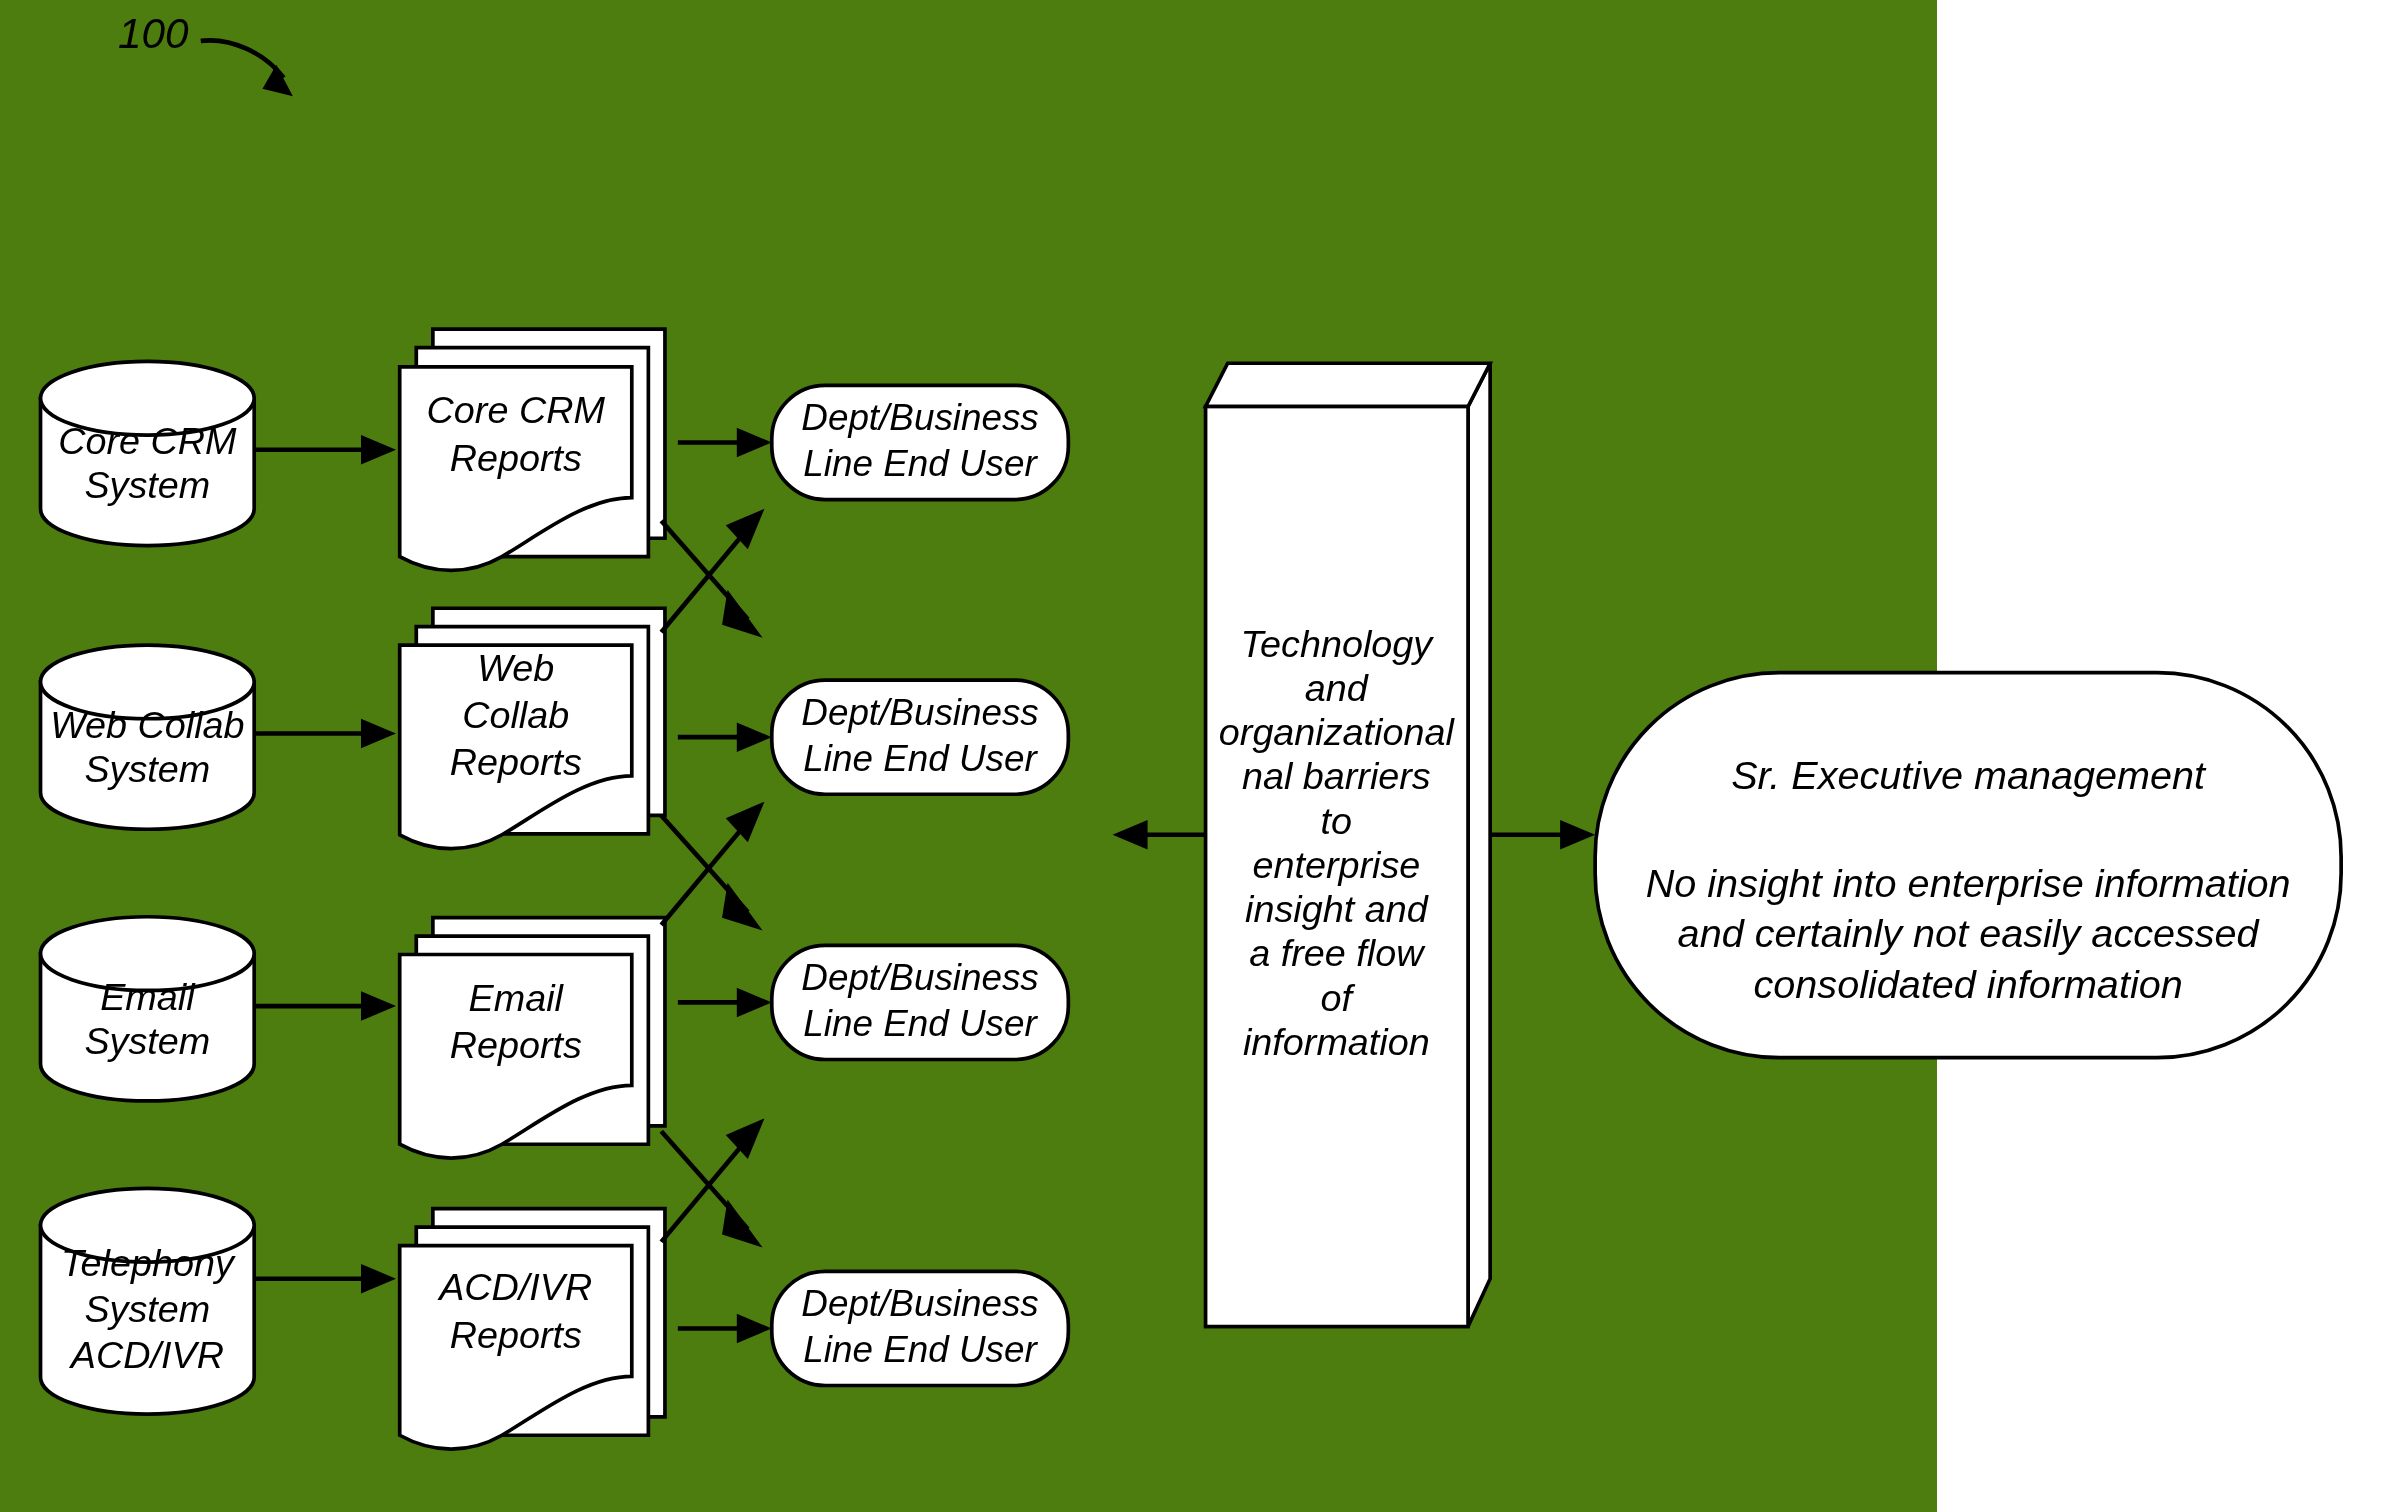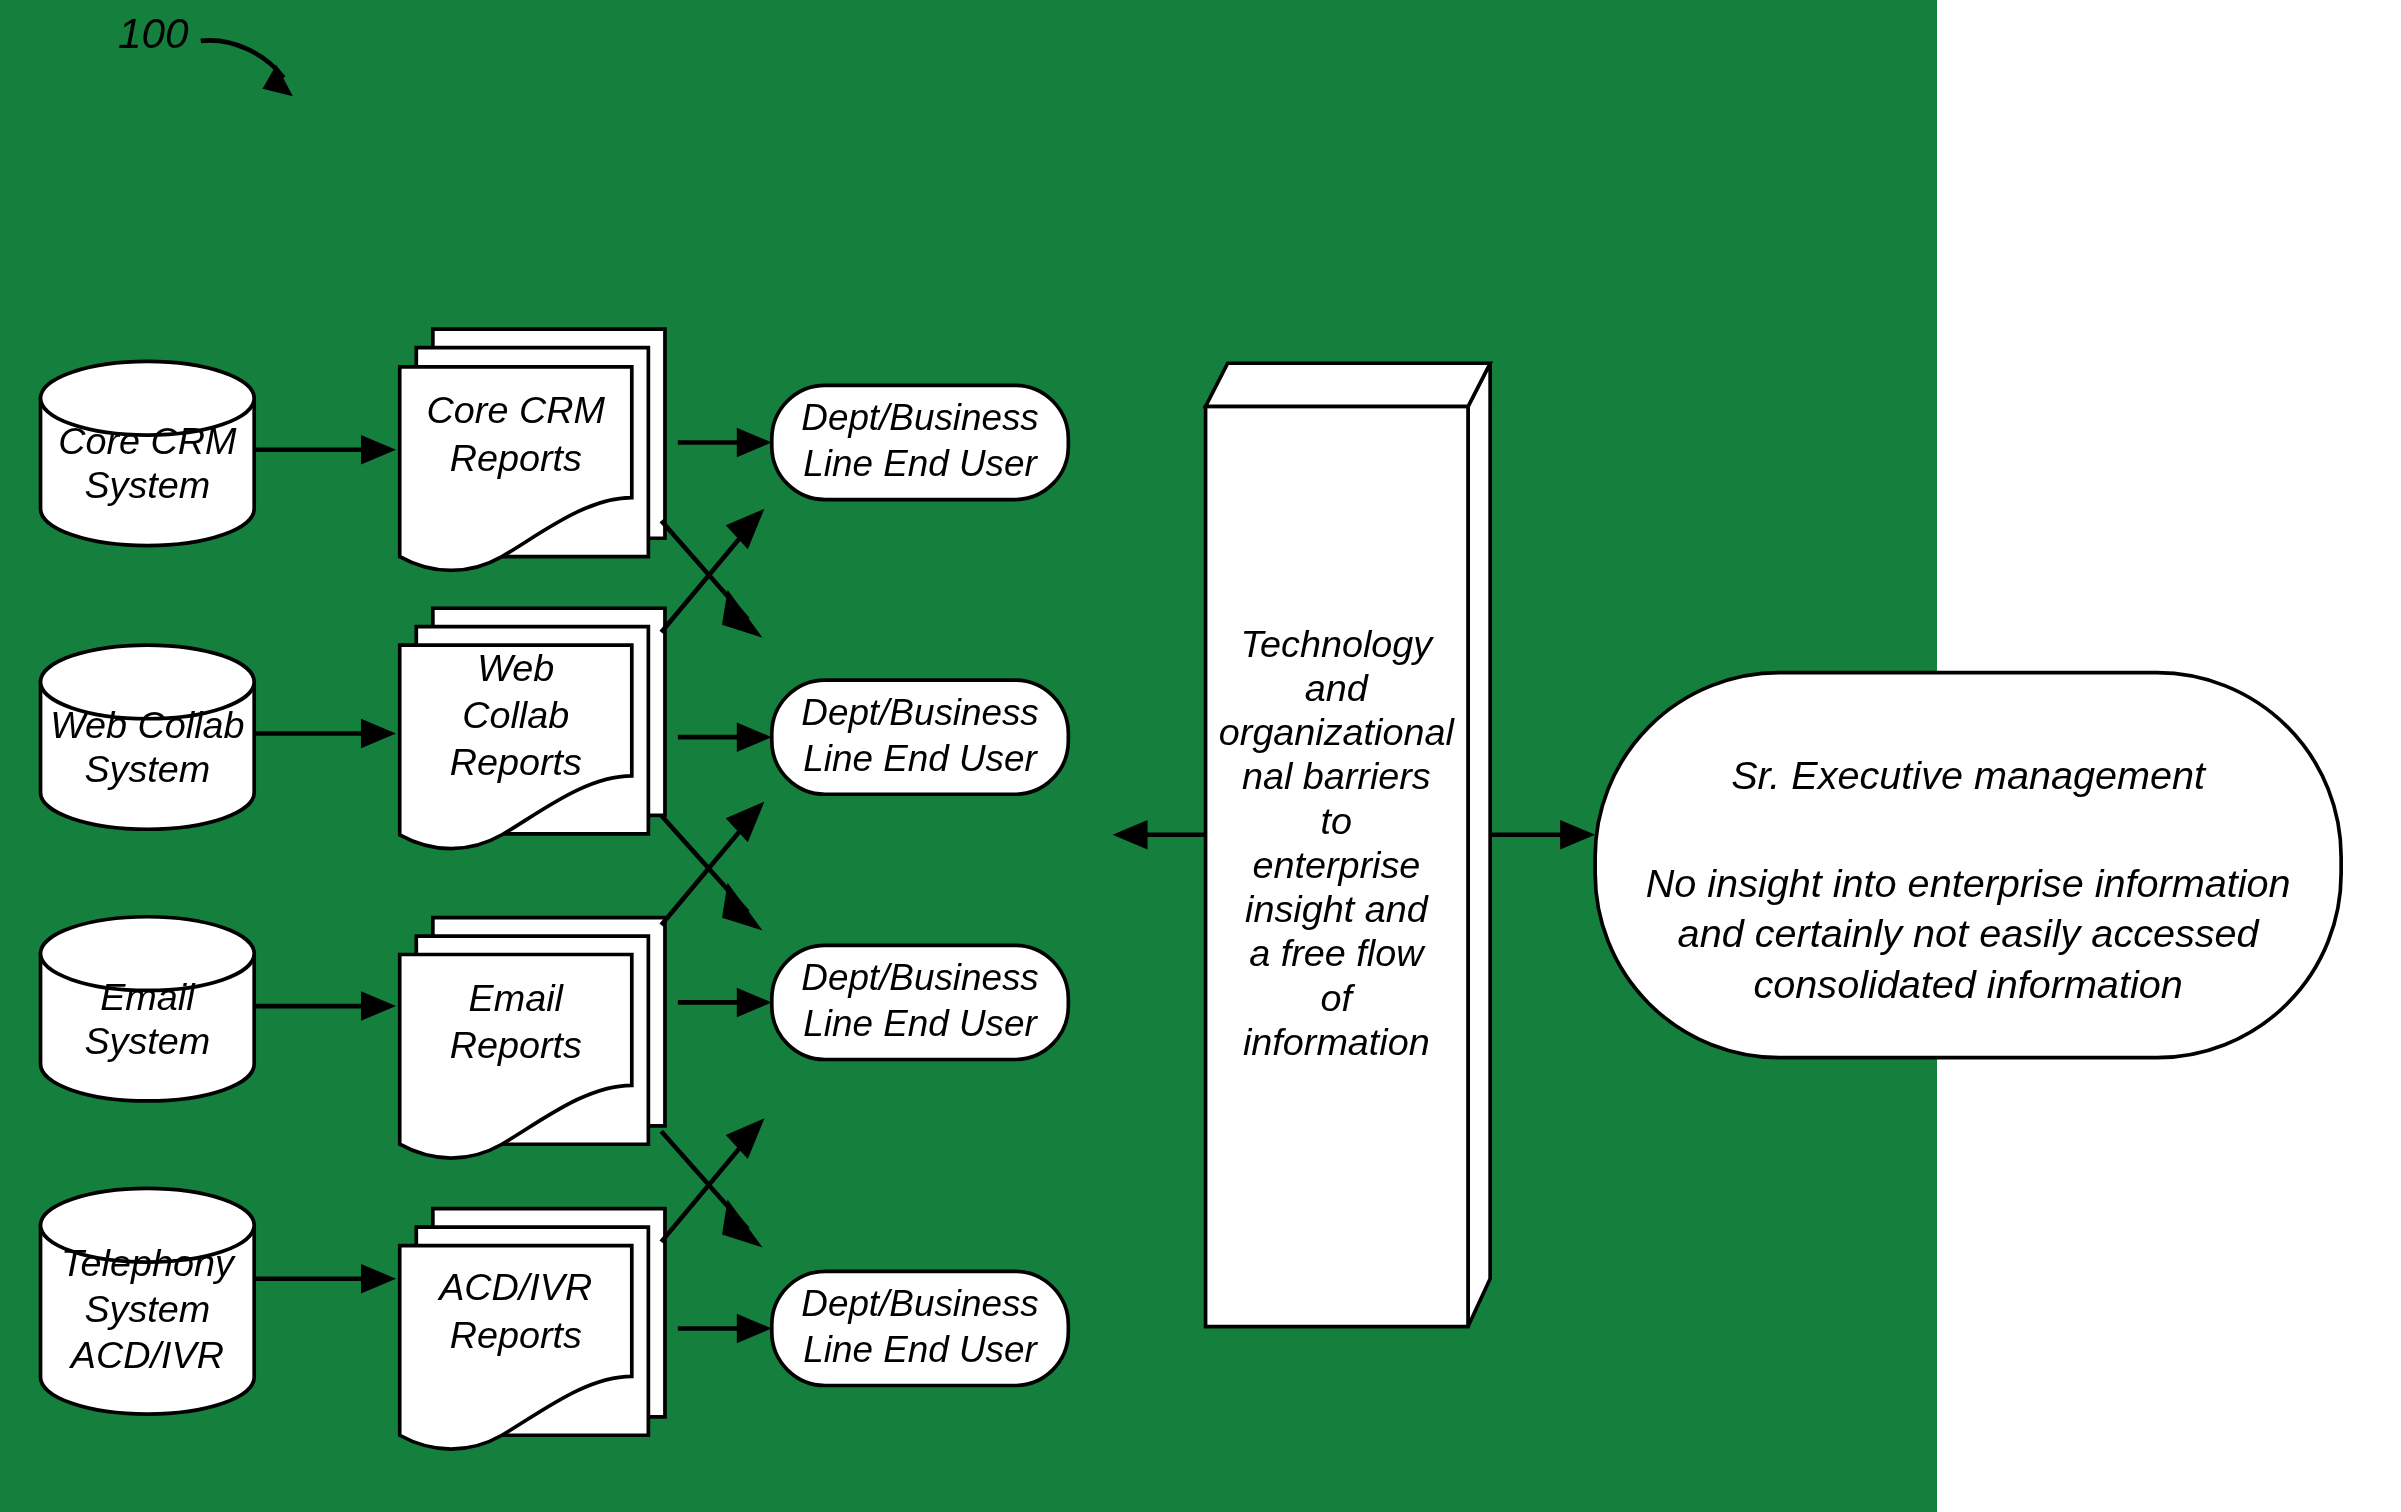--- a/index.html
+++ b/index.html
@@ -10,21 +10,21 @@
   body {
     width: 2401px;
     height: 1513px;
     font-family: "Liberation Sans", sans-serif;
     overflow: hidden;
   }
   #stage {
     position: relative;
     width: 1937px;
     height: 1513px;
-    background: #15803d;
+    background: #4d7c0f;
   }
   svg#diagram {
     position: absolute;
     left: 0;
     top: 0;
     width: 2401px;
     height: 1513px;
     display: block;
   }
   .fillwhite {

